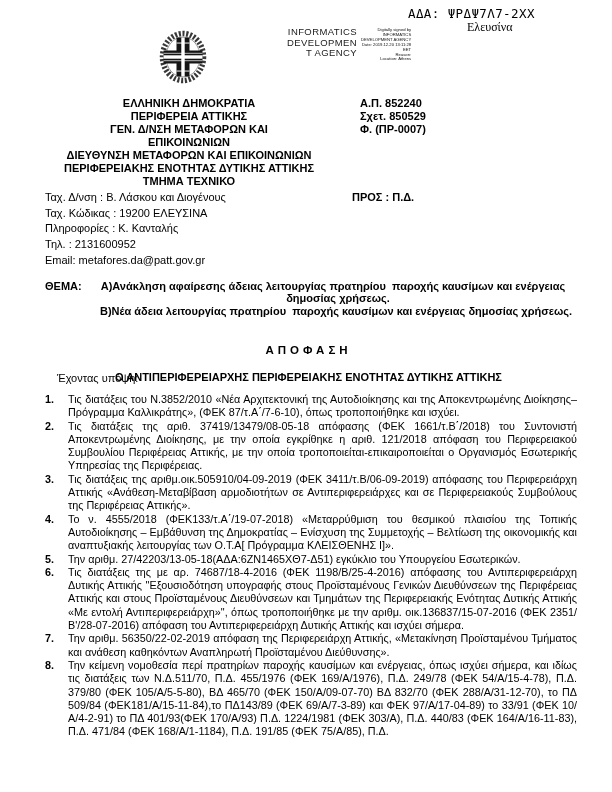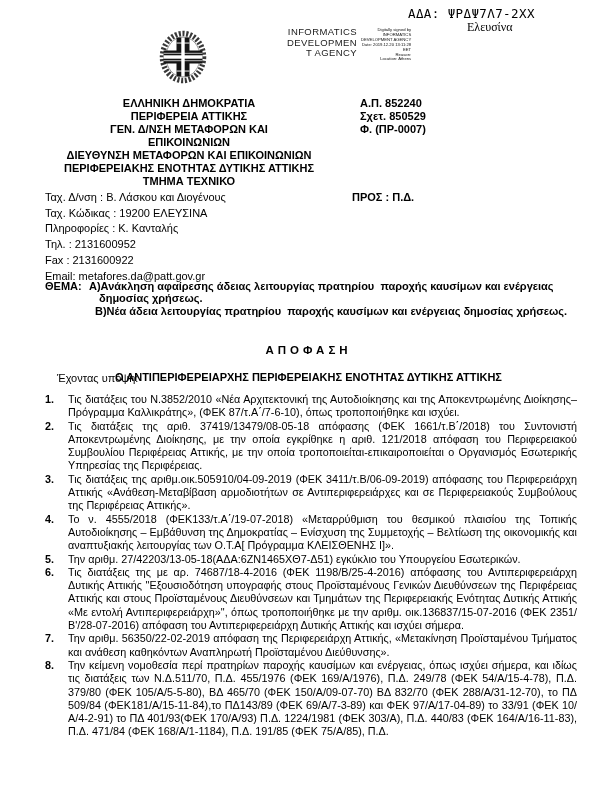--- a/index.html
+++ b/index.html
@@ -49,21 +49,21 @@
     position:absolute;left:352px;top:191px;
     font-weight:bold;font-size:11px;
   }
   
   .subject{
     position:absolute;left:45px;top:280px;width:532px;
     font-weight:bold;font-size:11px;line-height:12.3px;
     display:flex;
   }
   .subject-label{flex:0 0 44px;}
-  .subject-body{flex:1;}
+  .subject-body{flex:1;text-align:center;}
   .subject-par{white-space:pre-wrap;padding-left:10px;text-indent:-10px;}
   .subject-par.b{margin-left:6px;}
   
   .decision-head{
     position:absolute;left:40px;top:340px;width:537px;text-align:center;
   }
   .decision-title{
     display:inline-block;font-weight:bold;font-size:11.5px;
     letter-spacing:4px;
   }
@@ -126,21 +126,20 @@
     <div>Α.Π. 852240</div>
     <div>Σχετ. 850529</div>
     <div>Φ. (ΠΡ-0007)</div>
   </div>
 
   <div class="contact-block">
     <div>Ταχ. Δ/νση : Β. Λάσκου και Διογένους</div>
     <div>Ταχ. Κώδικας : 19200 ΕΛΕΥΣΙΝΑ</div>
     <div>Πληροφορίες : Κ. Κανταλής</div>
     <div>Τηλ. : 2131600952</div>
-    <div>Fax : 2131600922</div>
     <div>Email: metafores.da@patt.gov.gr</div>
   </div>
 
   <div class="pros">ΠΡΟΣ : Π.Δ.</div>
 
   <div class="subject">
     <div class="subject-label">ΘΕΜΑ:</div>
     <div class="subject-body">
       <div class="subject-par a">Α)Ανάκληση αφαίρεσης άδειας λειτουργίας πρατηρίου  παροχής καυσίμων και ενέργειας δημοσίας χρήσεως.</div>
       <div class="subject-par b">Β)Νέα άδεια λειτουργίας πρατηρίου  παροχής καυσίμων και ενέργειας δημοσίας χρήσεως.</div>

